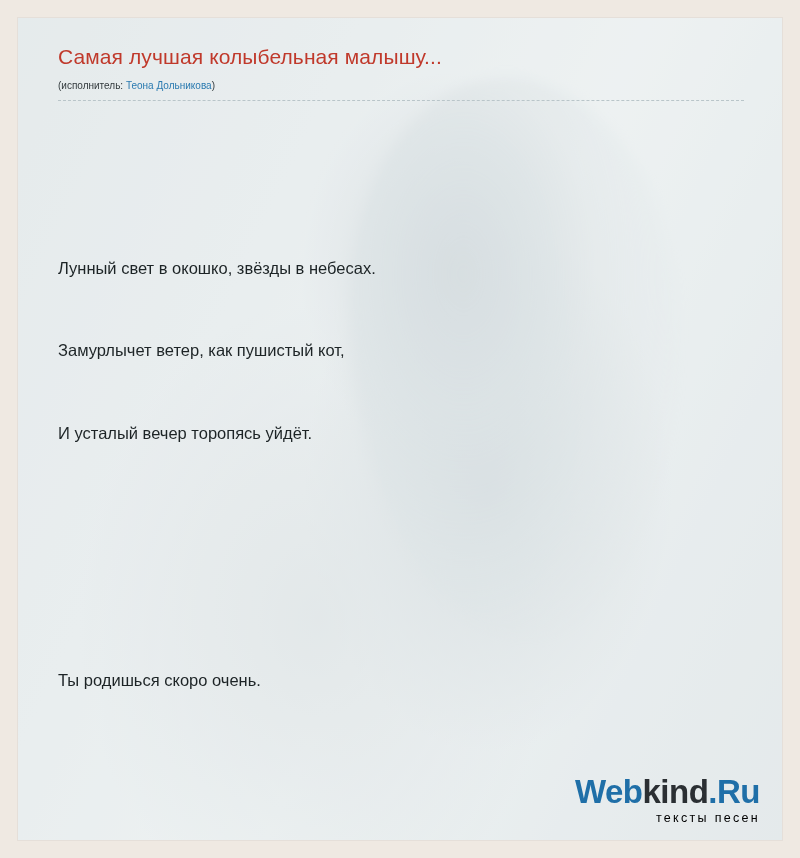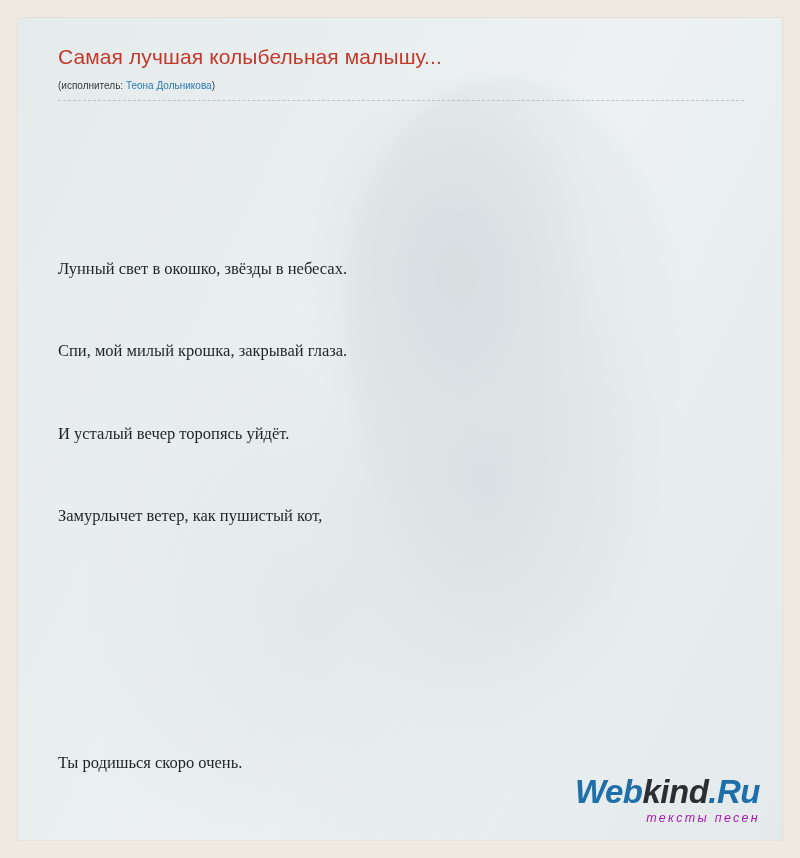--- a/index.html
+++ b/index.html
@@ -92,46 +92,45 @@
   }
 
   .lyrics {
     margin-top: 16px;
     font-size: 16.5px;
     line-height: 27.5px;
     color: #1d2426;
     white-space: pre-wrap;
     font-family: "Liberation Sans", sans-serif;
   }
-  .stanza { margin: 0 0 27px 0; font-family: Liberation Serif, serif; }
+  .stanza { margin: 0 0 27px 0; }
   .stanza:last-child { margin-bottom: 0; }
   .line { display: block; }
 
   
   .logo {
     position: absolute;
     right: 22px;
     bottom: 16px;
     z-index: 4;
     text-align: right;
     line-height: 1;
-    font-style: italic;
   }
   .logo-main {
     font-size: 33px;
     font-weight: bold;
     letter-spacing: -0.5px;
   }
   .logo-web { color: #1f6fa8; }
   .logo-kind { color: #2b2f33; }
   .logo-ru { color: #1f6fa8; }
   .logo-sub {
     margin-top: 4px;
     font-size: 12.5px;
-    color: #a21caf;
+    color: #000000;
     letter-spacing: 2.3px;
   }
 </style>
 </head>
 <body>
 
 <div class="page">
   <div class="card">
 
     <div class="bg-photo"></div>
@@ -140,23 +139,22 @@
     <div class="content">
 
       <h1 class="song-title">Самая лучшая колыбельная малышу...</h1>
 
       <div class="artist-line"><span>(исполнитель: </span><a class="artist-link" href="#">Теона Дольникова</a><span>)</span></div>
 
       <div class="lyrics">
 
         <p class="stanza">
           <span class="line">Лунный свет в окошко, звёзды в небесах.</span>
-          <span class="line">Спи, мой милый крошка, закрывай глаза.</span>
+          <span class="line">Замурлычет ветер, как пушистый кот,</span>
           <span class="line">И усталый вечер торопясь уйдёт.</span>
-          <span class="line">Замурлычет ветер, как пушистый кот,</span>
         </p>
 
         <p class="stanza">
           <span class="line">Ты родишься скоро очень.</span>
           
           
         </p>
 
         
 

